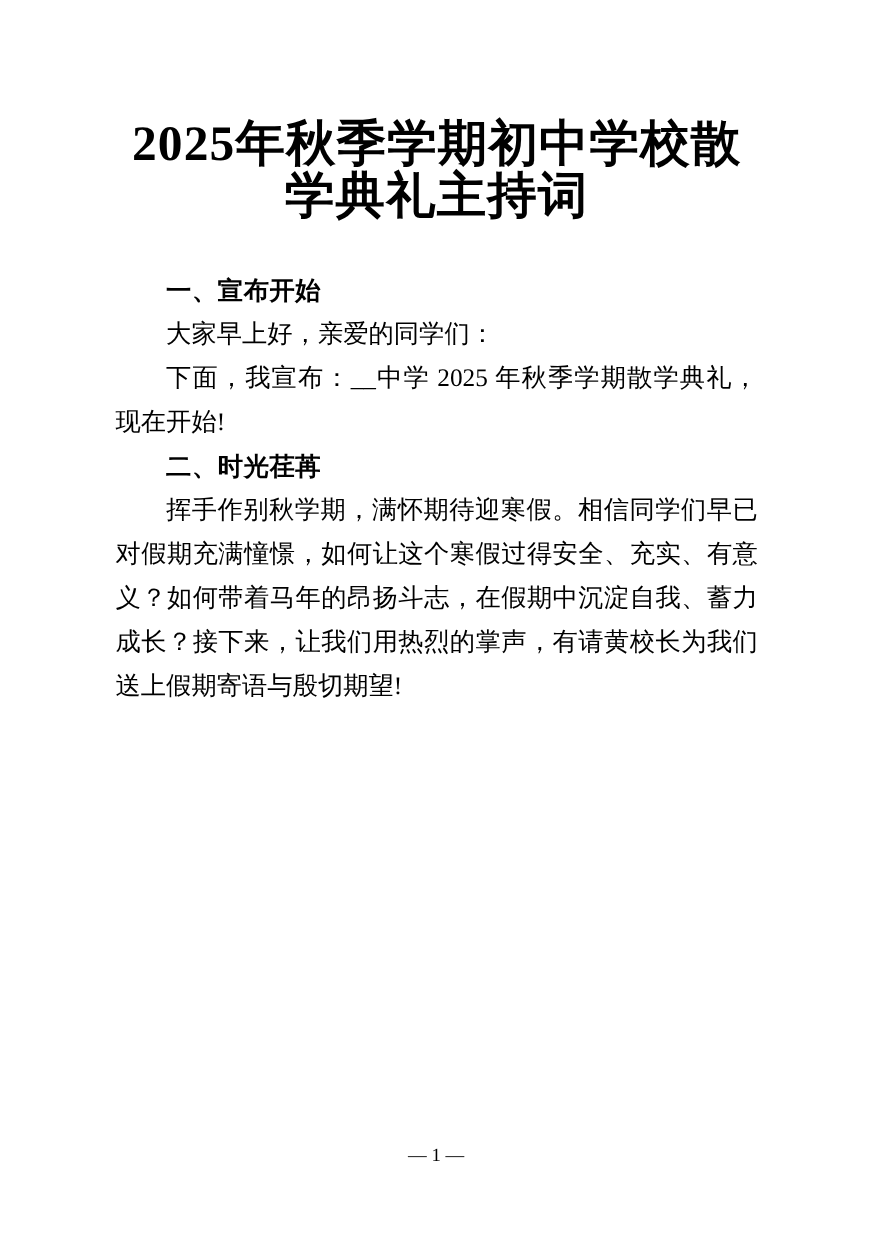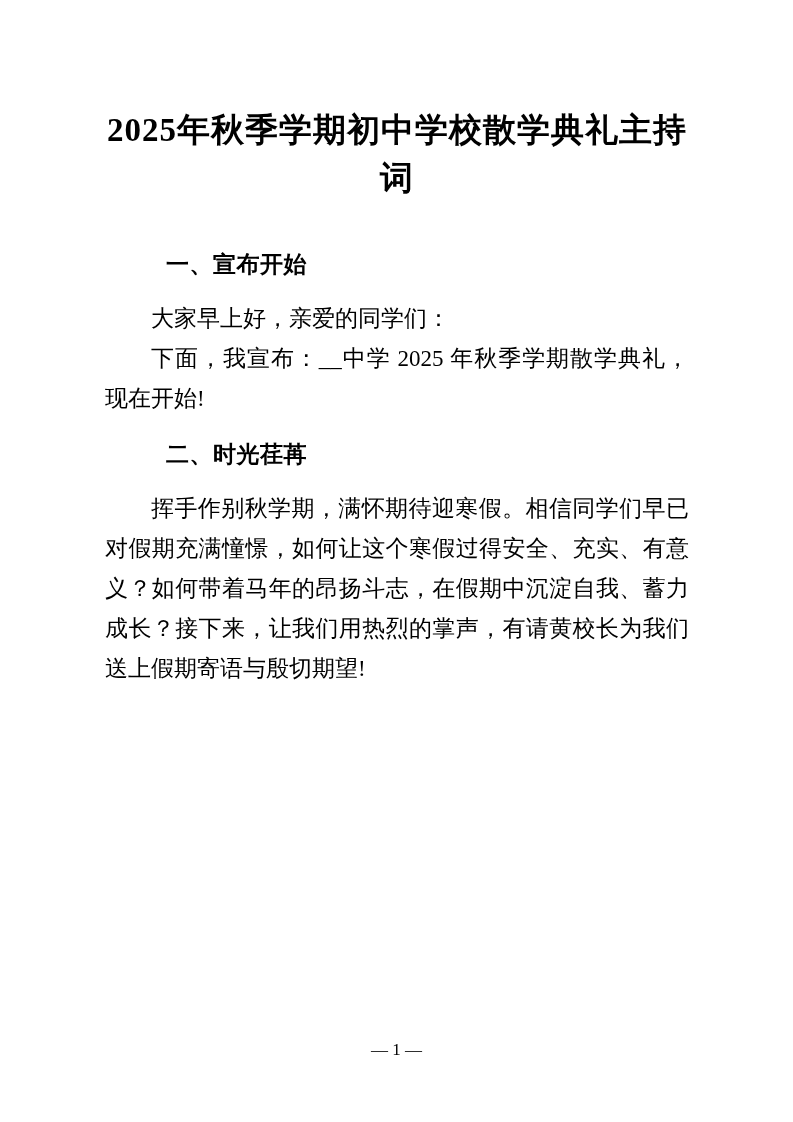--- a/index.html
+++ b/index.html
@@ -13,29 +13,29 @@
     height: 1122px;
     box-sizing: border-box;
     background: #ffffff;
     padding: 106px 104px 0 105px;
     color: #000000;
     font-family: "Liberation Serif", "DejaVu Serif", serif;
     overflow: hidden;
   }
   .doc-title {
     margin: 0 0 42px 0;
-    font-size: 33px;
+    font-size: 45px;
     line-height: 48px;
     font-weight: bold;
     text-align: center;
     letter-spacing: 1px;
     font-family: "Liberation Serif", "DejaVu Serif", serif;
   }
   .section-heading {
-    margin: 15px;
+    margin: 0;
     font-size: 23px;
     line-height: 40px;
     font-weight: bold;
     text-indent: 2em;
     font-family: "Liberation Sans", "DejaVu Sans", sans-serif;
     letter-spacing: 0.5px;
   }
   .body-para {
     margin: 0;
     font-size: 23px;

